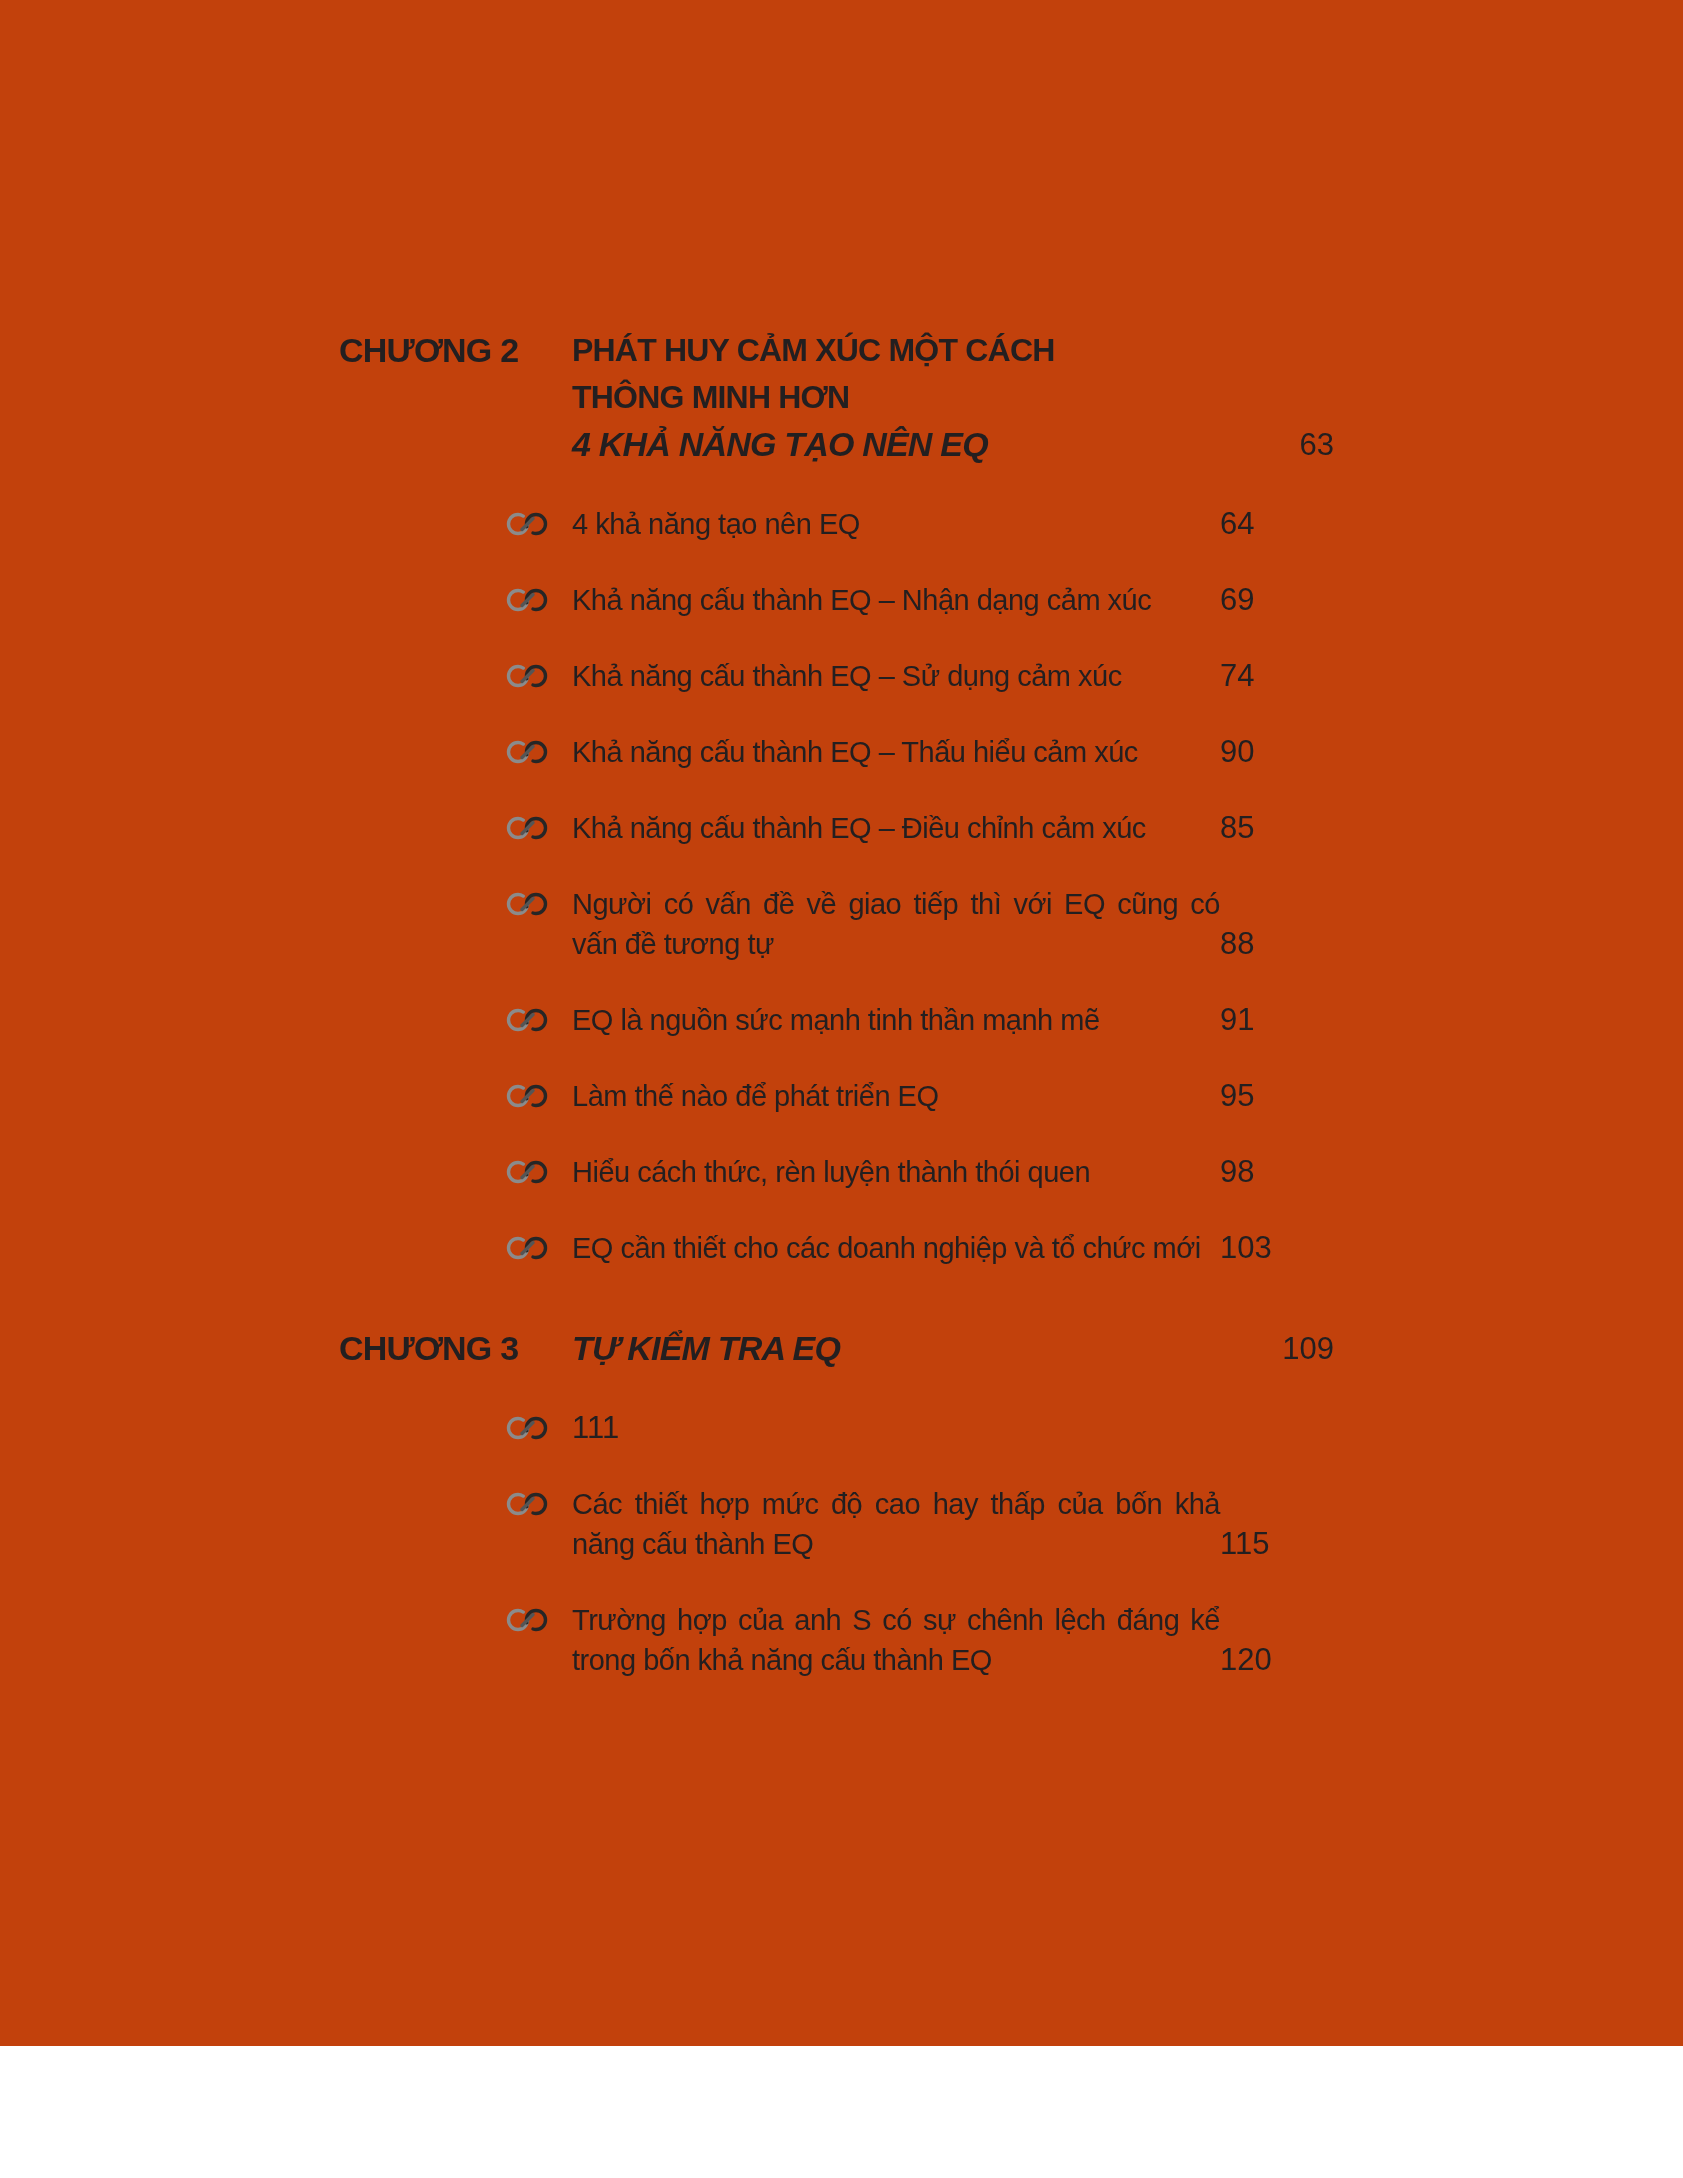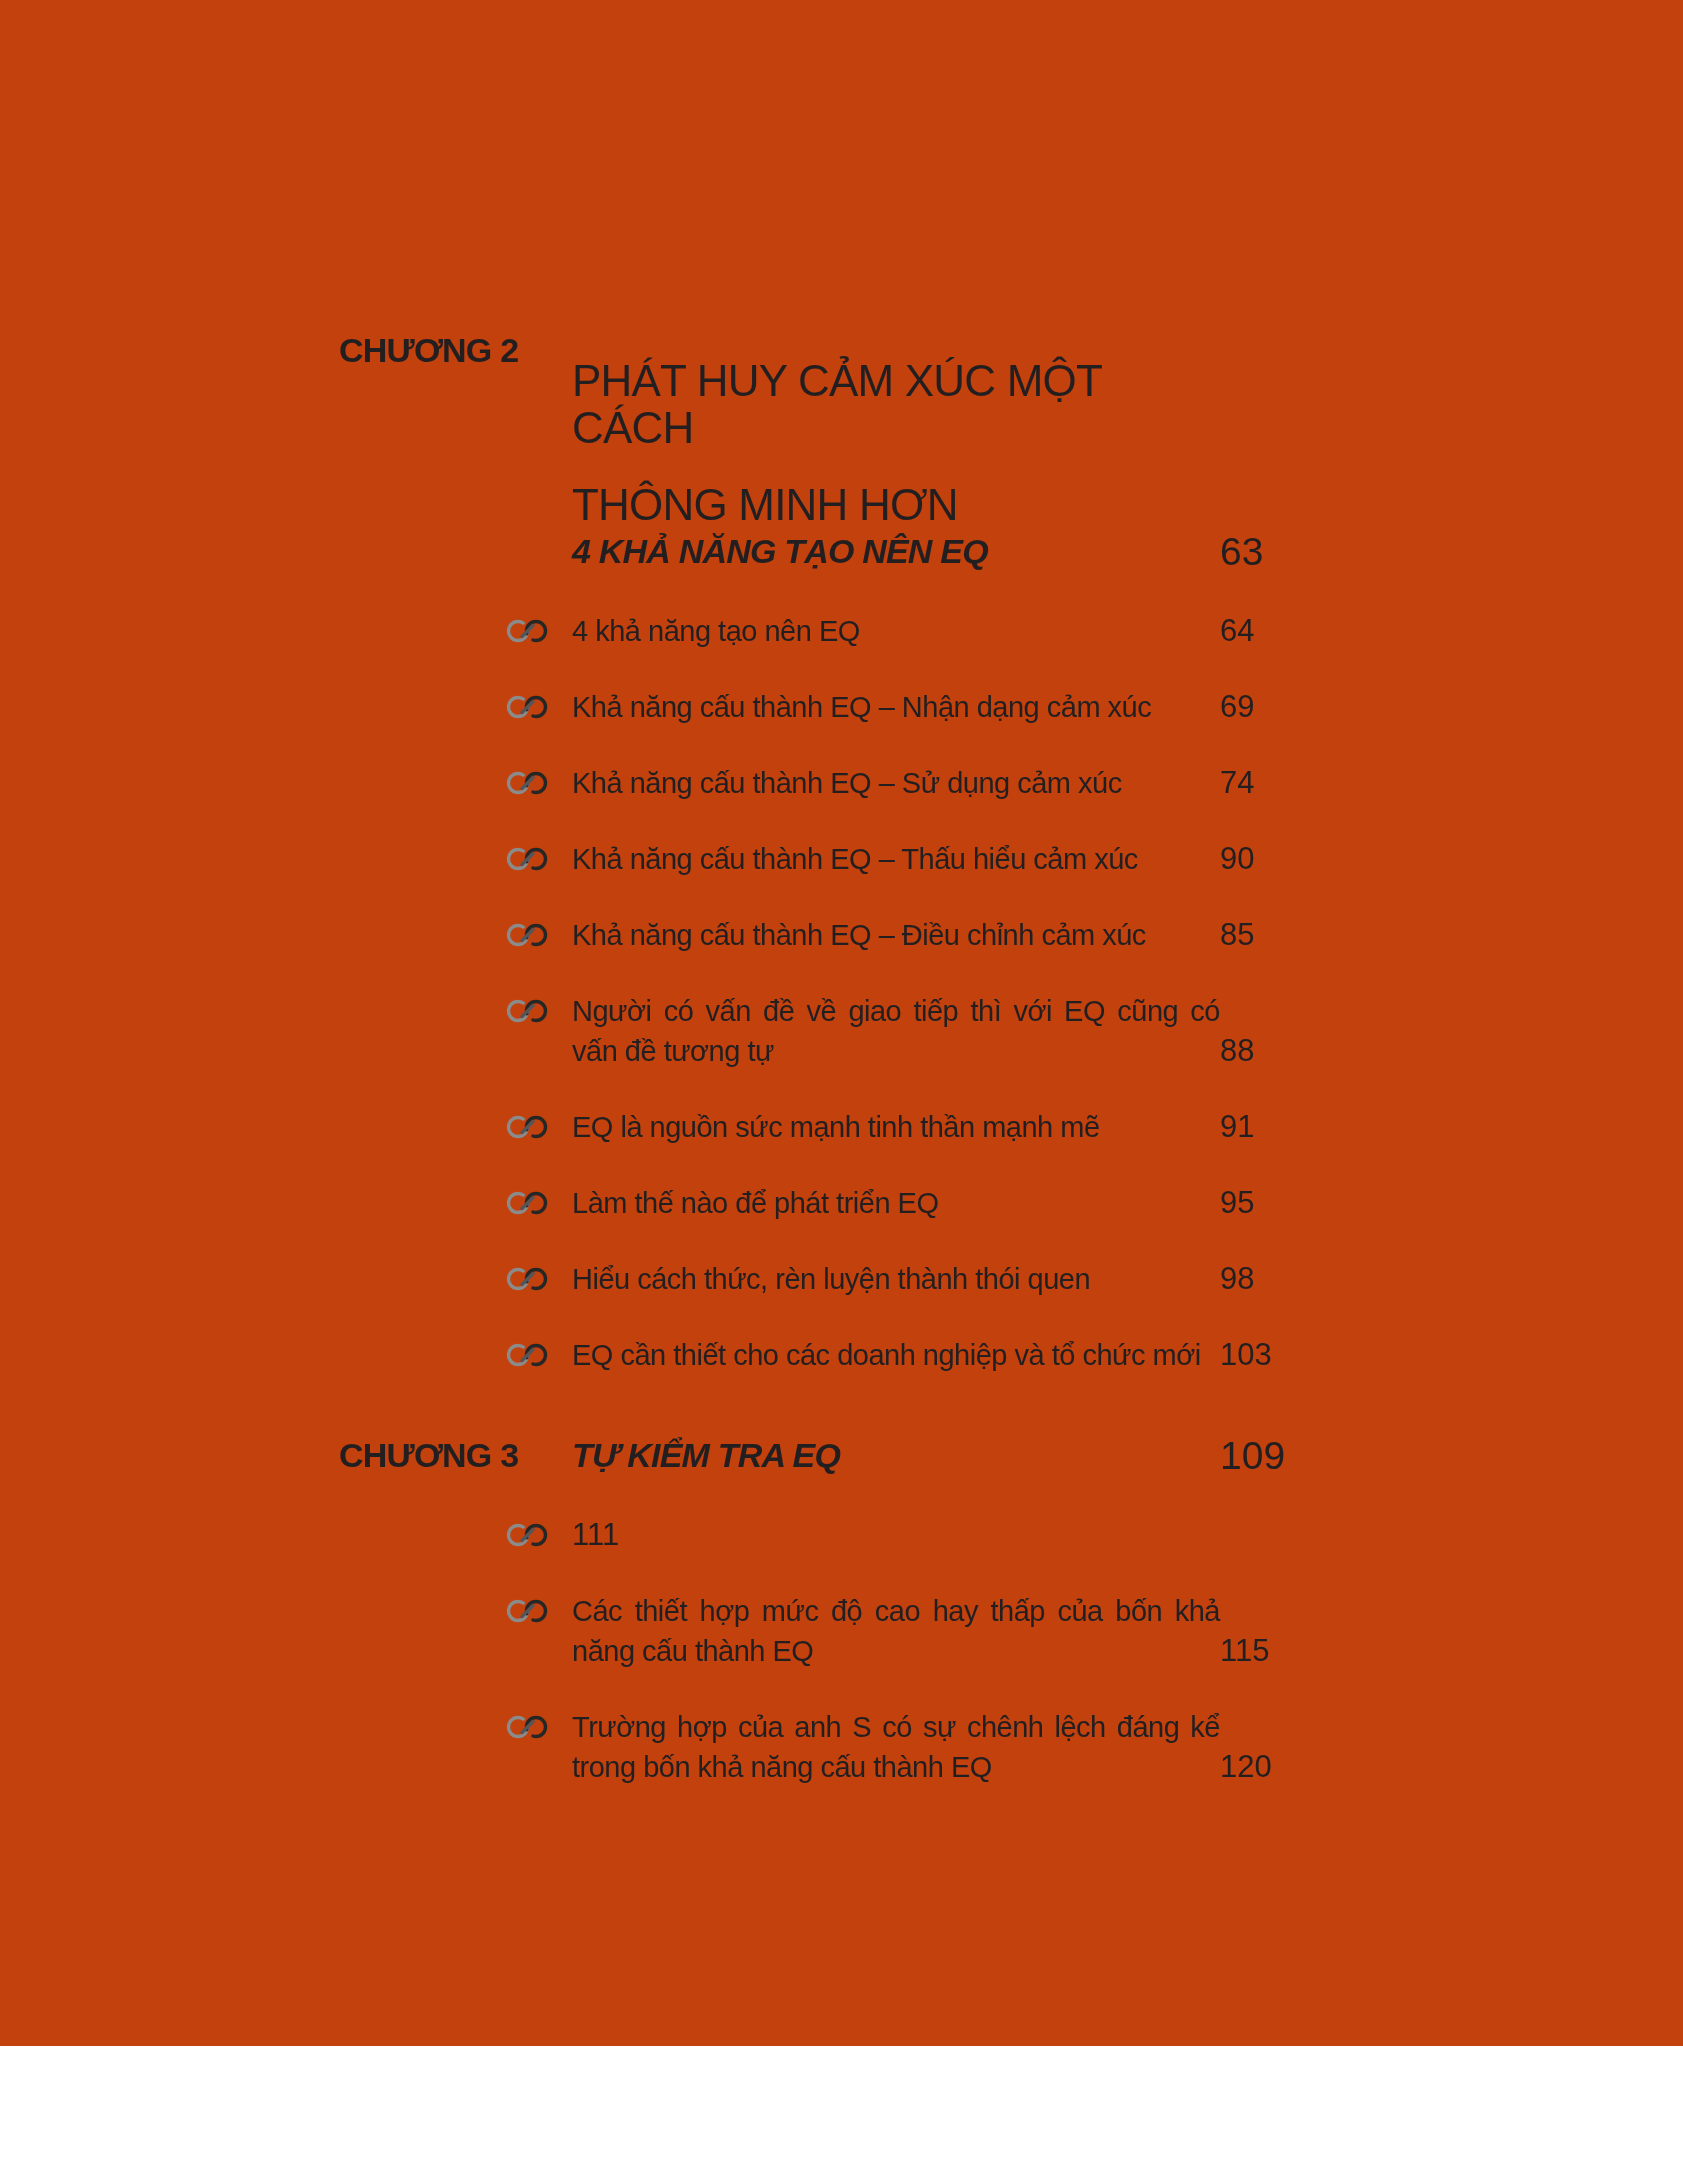--- a/index.html
+++ b/index.html
@@ -36,40 +36,39 @@
     font-size: 34px;
     line-height: 47px;
     letter-spacing: -0.8px;
     white-space: nowrap;
   }
   .chapter-titles {
     width: 648px;
     flex: 0 0 648px;
   }
   .title-line {
-    font-weight: normal;
-    font-size: 44px;
+    font-weight: bold;
+    font-size: 32px;
     line-height: 47px;
     letter-spacing: -0.8px;
     text-transform: uppercase;
-    margin-top: 30px;
   }
   .subtitle-line {
     font-weight: bold;
     font-style: italic;
     font-size: 34px;
     line-height: 47px;
     letter-spacing: -0.8px;
     text-transform: uppercase;
   }
   .chapter-page {
     width: 114px;
     flex: 0 0 114px;
-    text-align: left;
-    font-size: 39px;
+    text-align: right;
+    font-size: 31px;
     line-height: 47px;
     align-self: flex-end;
   }
   
   .item-row {
     display: flex;
     margin-top: 36px;
     padding-left: 166px; 
   }
   .item-icon {

